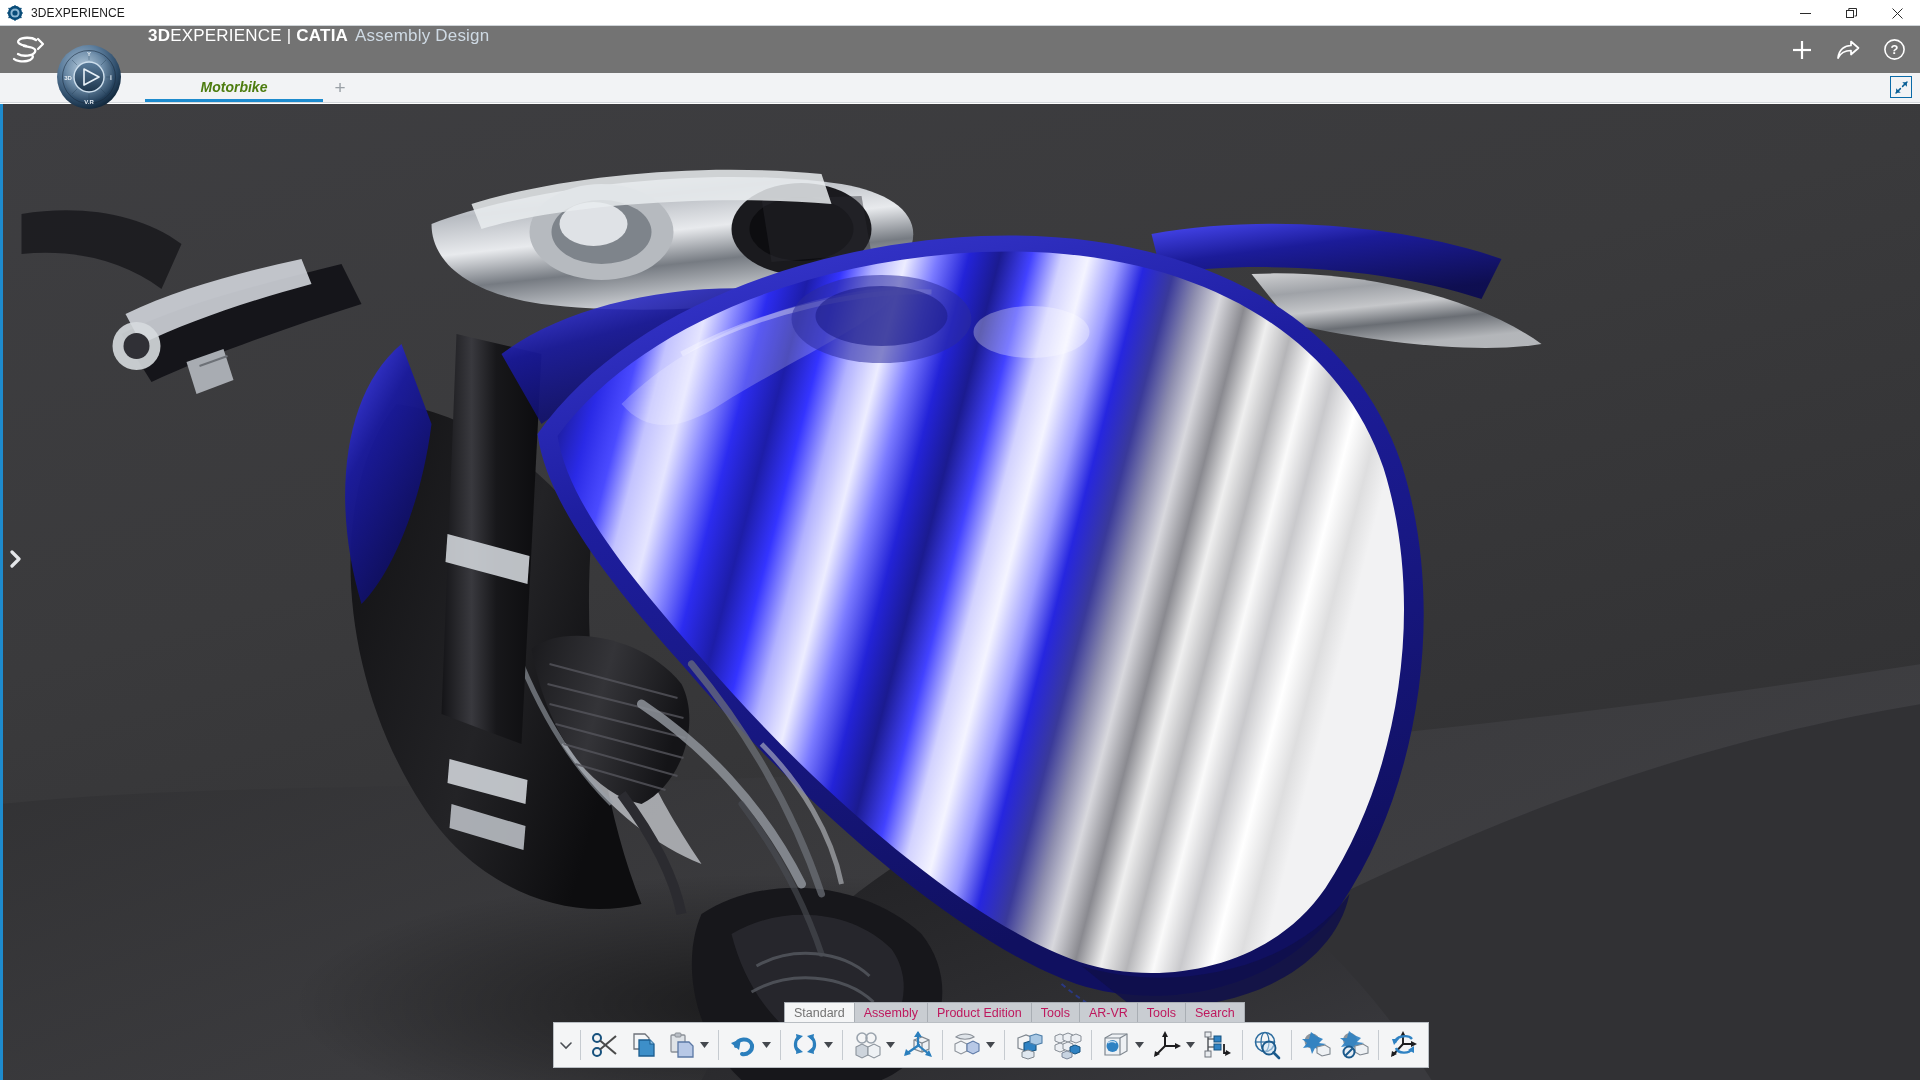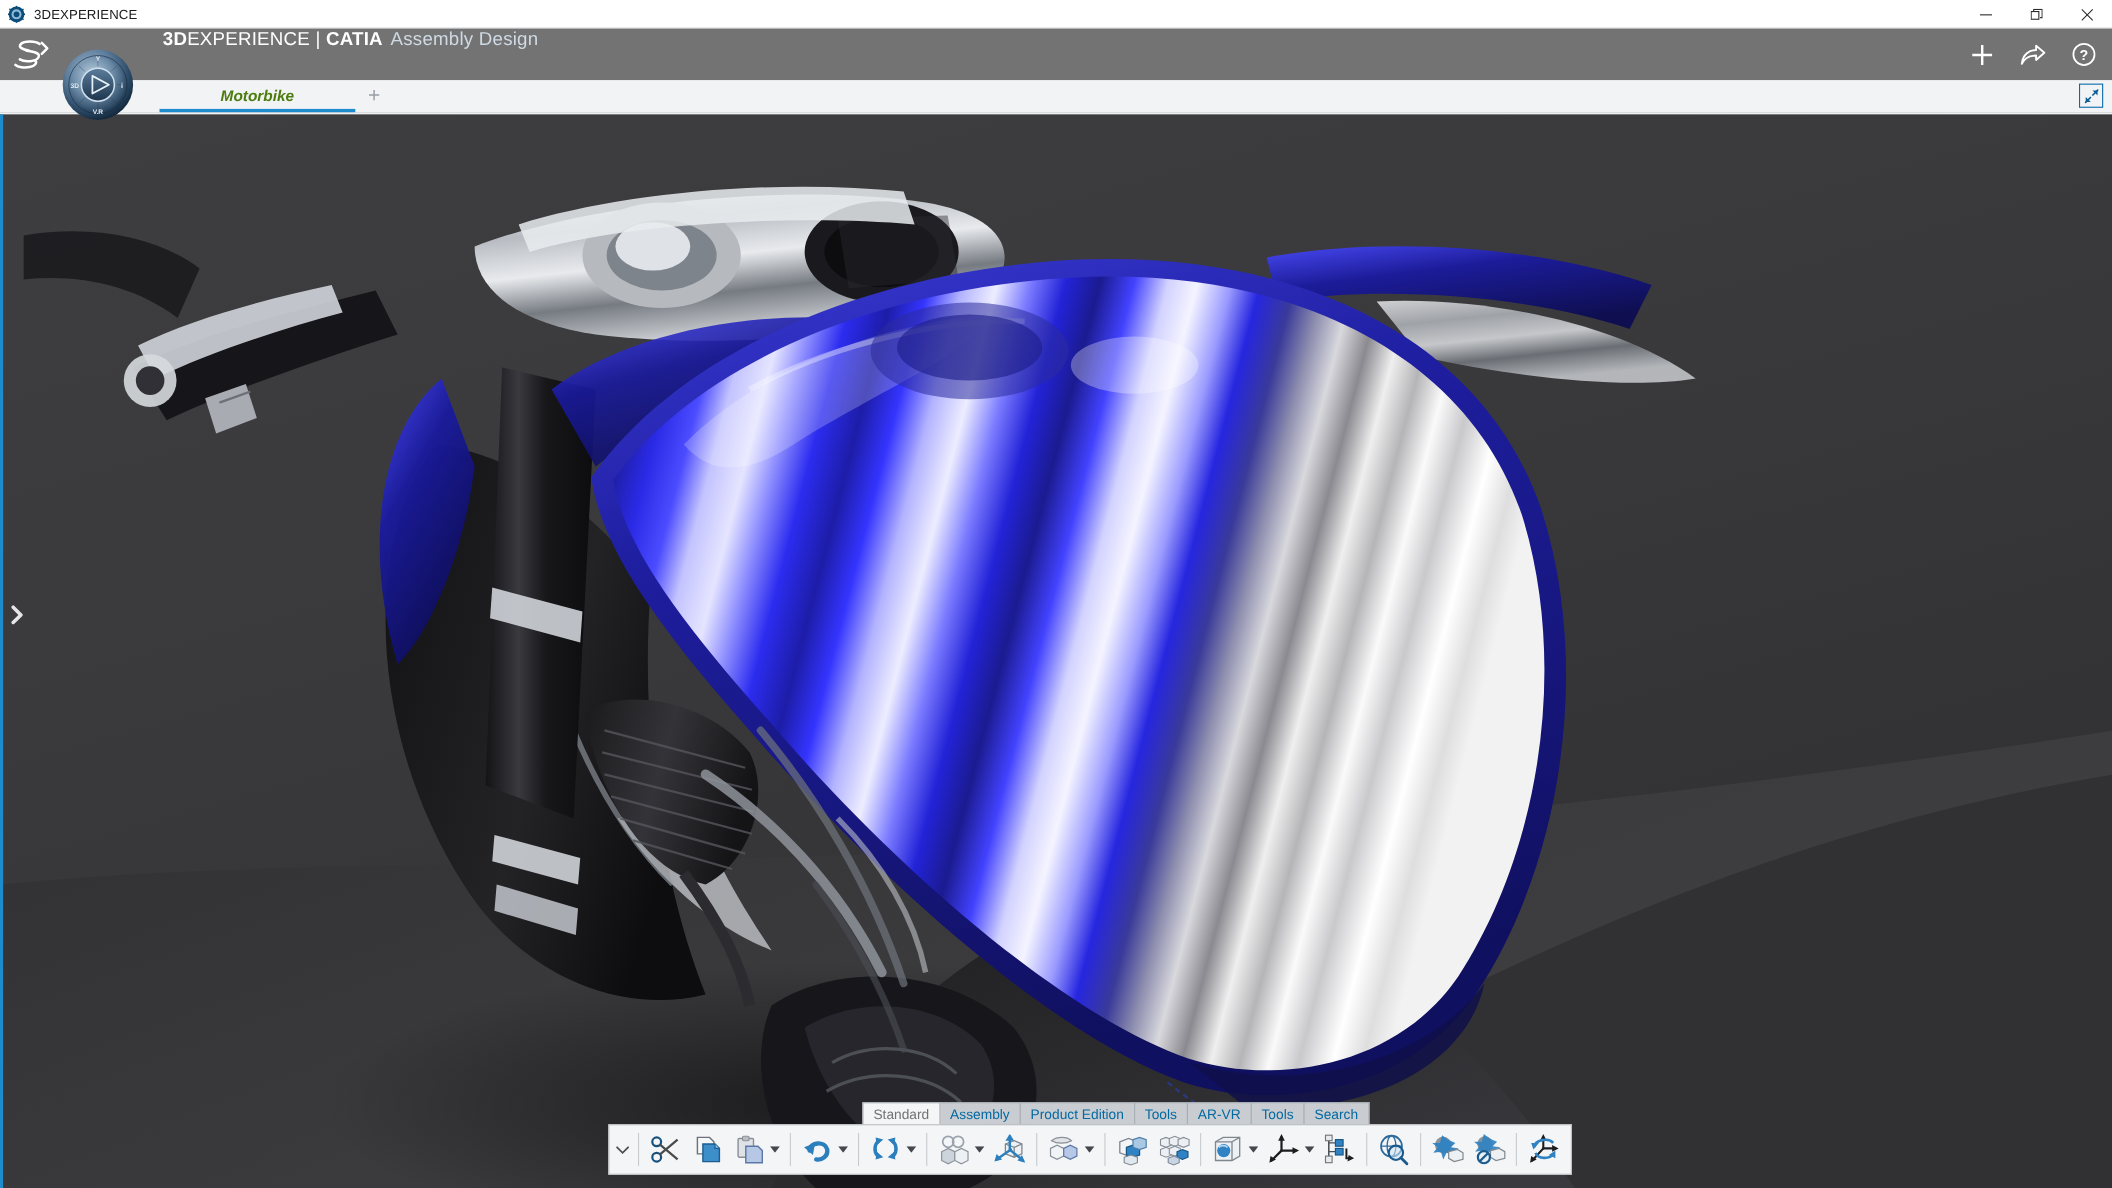--- a/index.html
+++ b/index.html
@@ -144,21 +144,21 @@
     position: absolute; left: 550px; bottom: 12px;
     z-index: 50;
     display: flex; flex-direction: column; align-items: flex-start;
   }
   .ab-tabs {
     display: flex; align-items: flex-end; margin-left: 231px;
   }
   .ab-tab {
     height: 20px; padding: 0 9px;
     display: flex; align-items: center;
-    font-size: 12.5px; color: #0369a1;
+    font-size: 12.5px; color: #be185d;
     background: #c9cdd2; border: 1px solid #a9aeb4;
     border-bottom: none; cursor: pointer; white-space: nowrap;
     margin-right: -1px;
   }
   .ab-tab.active { background: #f4f5f6; color: #737373; position: relative; z-index: 2; }
   .ab-toolbar {
     height: 46px; background: #f4f5f6;
     border: 1px solid #b9bec3;
     display: flex; align-items: center;
     padding: 0 6px 0 3px;

